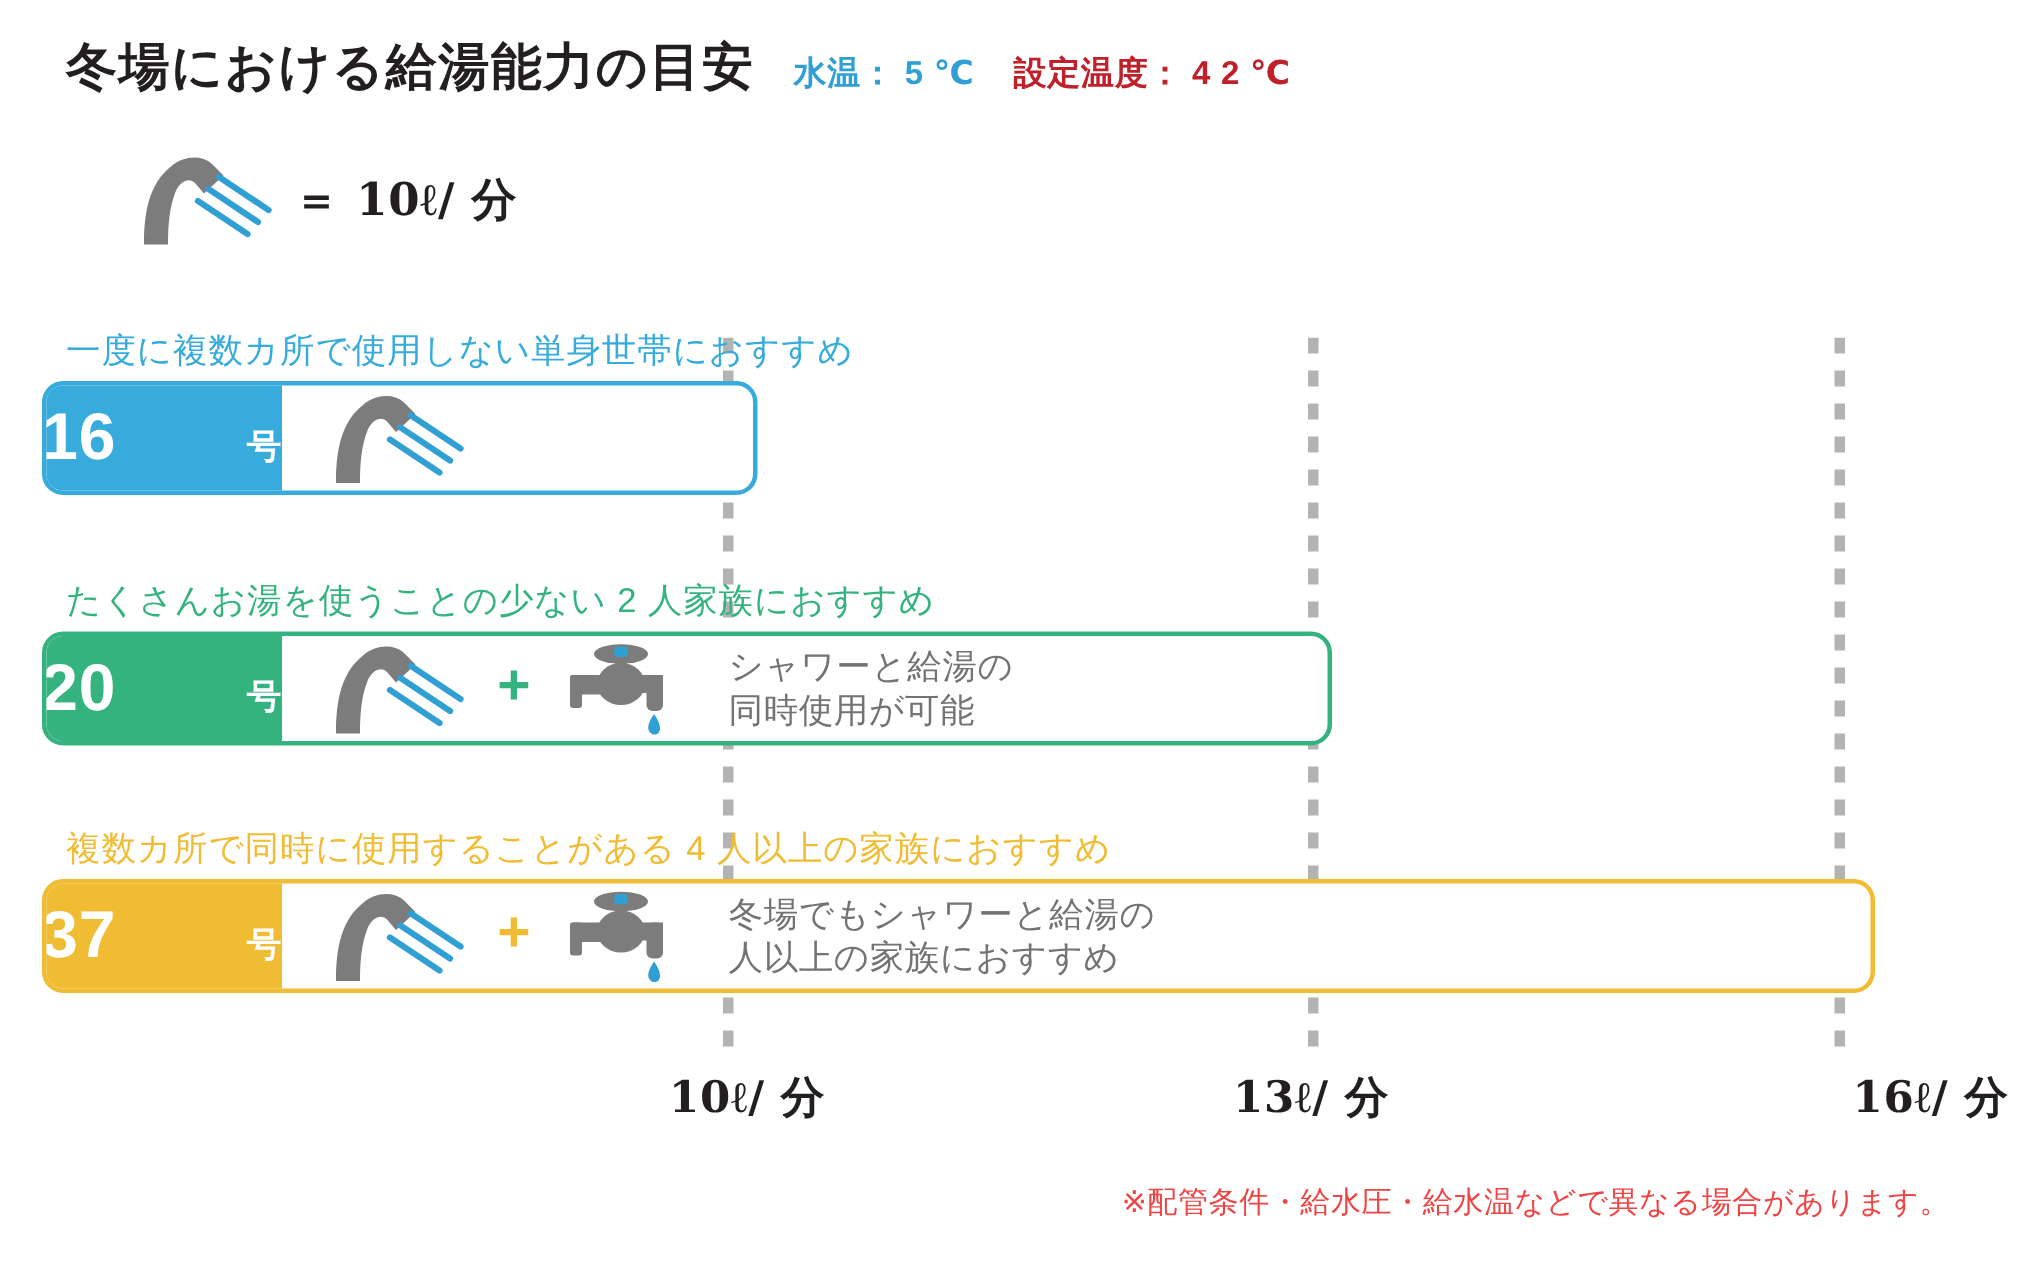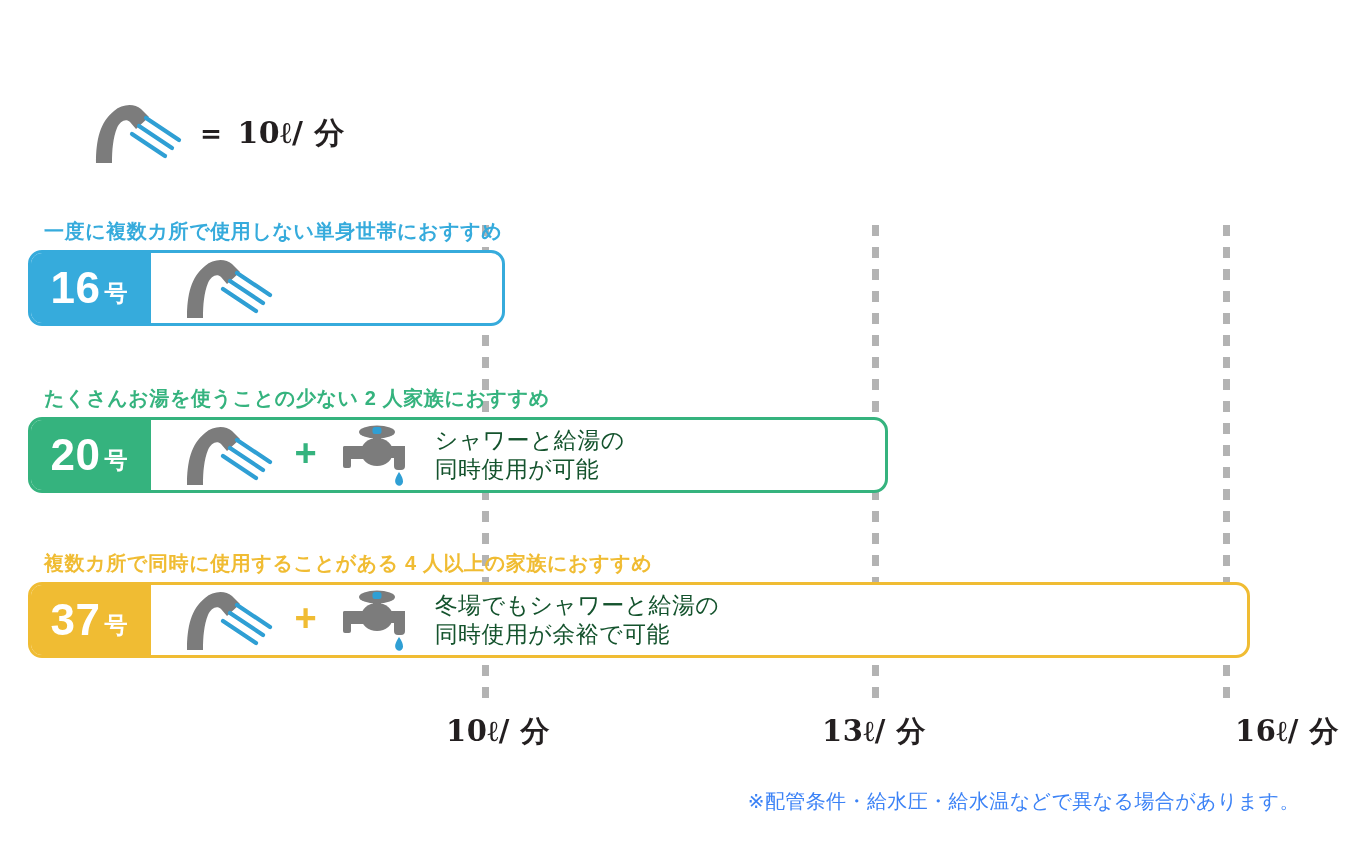--- a/index.html
+++ b/index.html
@@ -89,47 +89,47 @@
     font-weight: 700;
     color: #231f20;
     white-space: nowrap;
     transform: translateX(-50%);
     letter-spacing: 0.5px;
   }
 
   
   .row { position: absolute; left: 28px; }
   .row-caption {
-    font-size: 20px;
-    font-weight: 700;
+    font-size: 23px;
+    font-weight: 400;
     letter-spacing: 0.6px;
     white-space: nowrap;
     margin-left: 16px;
     margin-bottom: 5px;
   }
   .bar {
     position: relative;
     height: 76px;
     box-sizing: border-box;
     border: 3.5px solid;
     border-radius: 14px;
     background: #ffffff;
     display: flex;
     align-items: center;
     overflow: hidden;
   }
   .badge {
     flex: 0 0 auto;
-    width: 123px;
+    width: 160px;
     align-self: stretch;
     margin: -3.5px 0 -3.5px -3.5px;
     border-radius: 11px 0 0 11px;
     display: flex;
     align-items: center;
-    justify-content: center;
+    justify-content: space-between;
     gap: 4px;
     color: #ffffff;
   }
   .badge-num {
     font-size: 44px;
     font-weight: 700;
     line-height: 1;
     letter-spacing: 0.5px;
   }
   .badge-unit {
@@ -149,45 +149,50 @@
     font-size: 38px;
     font-weight: 700;
     line-height: 1;
     margin: 0 22px;
     padding-bottom: 4px;
   }
   .bar-text {
     font-size: 23px;
     font-weight: 500;
     line-height: 1.28;
-    color: #14532d;
-    margin-left: 18px;
+    color: #737373;
+    margin-left: 32px;
     white-space: nowrap;
     letter-spacing: 0.4px;
   }
 
   
   #footnote {
     position: absolute;
     right: 46px;
     top: 788px;
     font-size: 20px;
     font-weight: 500;
-    color: #3b82f6;
+    color: #ef4444;
     white-space: nowrap;
     letter-spacing: 0.4px;
   }
 
   .icon-shower, .icon-faucet { display: block; }
 </style>
 </head>
 <body>
 
 <div id="page">
 
+  <div id="title-row">
+    <div id="page-title">冬場における給湯能力の目安</div>
+    <div class="cond" id="cond-water">水温： 5 ℃</div>
+    <div class="cond" id="cond-set">設定温度： 4 2 ℃</div>
+  </div>
 
   <div id="legend">
     <div class="legend-item">
       <span>
         <svg class="icon-shower" width="96" height="66" viewBox="0 0 96 66">
           <path d="M10 63 C10 40, 14 22, 28 11 C36 4, 48 3, 55 9 L63 17 L50 29 L44 22 C40 18, 34 21, 31 28 C27 38, 26 50, 26 63 Z" fill="#7c7c7c"></path>
           <g stroke="#2f9fd4" stroke-width="4.2" stroke-linecap="round">
             <line x1="60" y1="18" x2="93" y2="40"></line>
             <line x1="53" y1="26" x2="86" y2="48"></line>
             <line x1="46" y1="34" x2="79" y2="56"></line>
@@ -292,21 +297,21 @@
             <ellipse cx="38" cy="30" rx="16" ry="14" fill="#7c7c7c"></ellipse>
             <rect x="4" y="24" width="22" height="13" rx="2" fill="#7c7c7c"></rect>
             <rect x="4" y="24" width="8" height="22" rx="2" fill="#7c7c7c"></rect>
             <rect x="50" y="24" width="16" height="12" fill="#7c7c7c"></rect>
             <rect x="55" y="24" width="11" height="24" rx="4" fill="#7c7c7c"></rect>
             <path d="M60 50 C56 56, 55 60, 57.5 62.5 C60 65, 64 63.5, 64 59.5 C64 56.5, 62.5 53.5, 60 50 Z" fill="#2f9fd4"></path>
           </svg>
         </span>
         <span class="bar-text">
           <span>冬場でもシャワーと給湯の</span><br>
-          <span>同時使用が余裕で可能</span>
+          <span>人以上の家族におすすめ</span>
         </span>
       </div>
     </div>
   </div>
 
   <div class="axis-label" style="left:498px">10ℓ/ 分</div>
   <div class="axis-label" style="left:874px">13ℓ/ 分</div>
   <div class="axis-label" style="left:1287px">16ℓ/ 分</div>
 
   <div id="footnote">※配管条件・給水圧・給水温などで異なる場合があります。</div>

